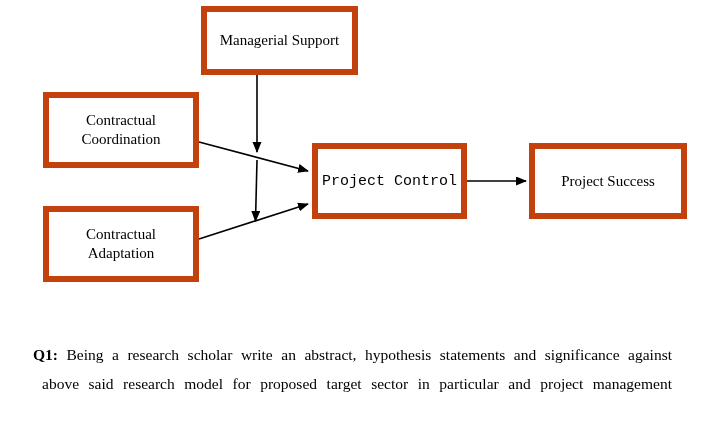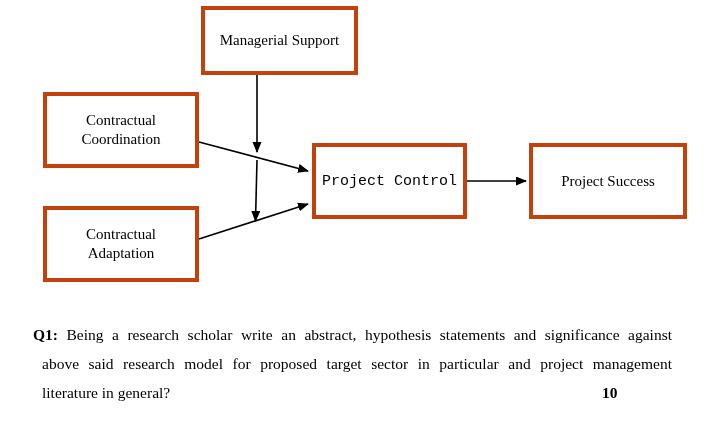--- a/index.html
+++ b/index.html
@@ -21,40 +21,40 @@
     left: 0; top: 0;
     width: 710px; height: 320px;
   }
   .arrows {
     position: absolute;
     left: 0; top: 0;
   }
   .node {
     position: absolute;
     box-sizing: border-box;
-    border: 4px solid #c2410c;
+    border: 6px solid #c2410c;
     background: #ffffff;
     display: flex;
     align-items: center;
     justify-content: center;
     text-align: center;
     font-size: 15px;
     line-height: 19px;
     white-space: pre-line;
   }
   .node-managerial   { left: 201px; top: 6px;   width: 157px; height: 69px; }
   .node-coordination { left: 43px;  top: 92px;  width: 156px; height: 76px; }
   .node-adaptation   { left: 43px;  top: 206px; width: 156px; height: 76px; }
   .node-control      { left: 312px; top: 143px; width: 155px; height: 76px; font-family: Liberation Mono, monospace; }
   .node-success      { left: 529px; top: 143px; width: 158px; height: 76px; }
 
   .question {
     position: absolute;
     left: 33px;
-    top: 320px;
+    top: 340px;
     width: 639px;
     font-size: 15.5px;
     line-height: 29px;
   }
   .q-line { display: block; }
   .q-justify {
     text-align: justify;
     text-align-last: justify;
   }
   .q-indent { margin-left: 9px; }
@@ -109,19 +109,15 @@
     </div>
 
   </div>
 
   <div class="question">
     <div class="q-line q-justify">
       <span class="bold">Q1:</span>
       <span>Being a research scholar write an abstract, hypothesis statements and significance against</span>
     </div>
     <div class="q-line q-justify q-indent">above said research model for proposed target sector in particular and project management</div>
-    <div class="q-line q-indent q-last">
-      <span>literature in general?</span>
-      <span class="marks bold">10</span>
-    </div>
   </div>
 
 </div>
 
 </body></html>

